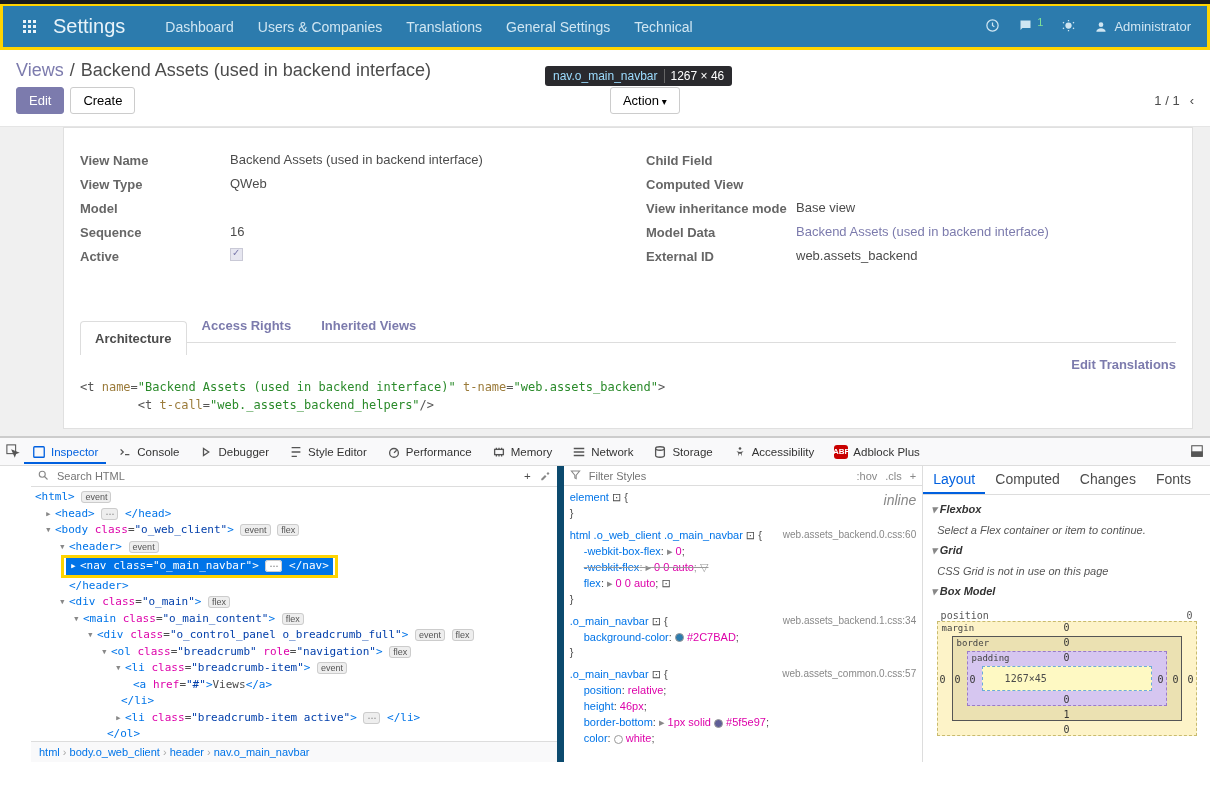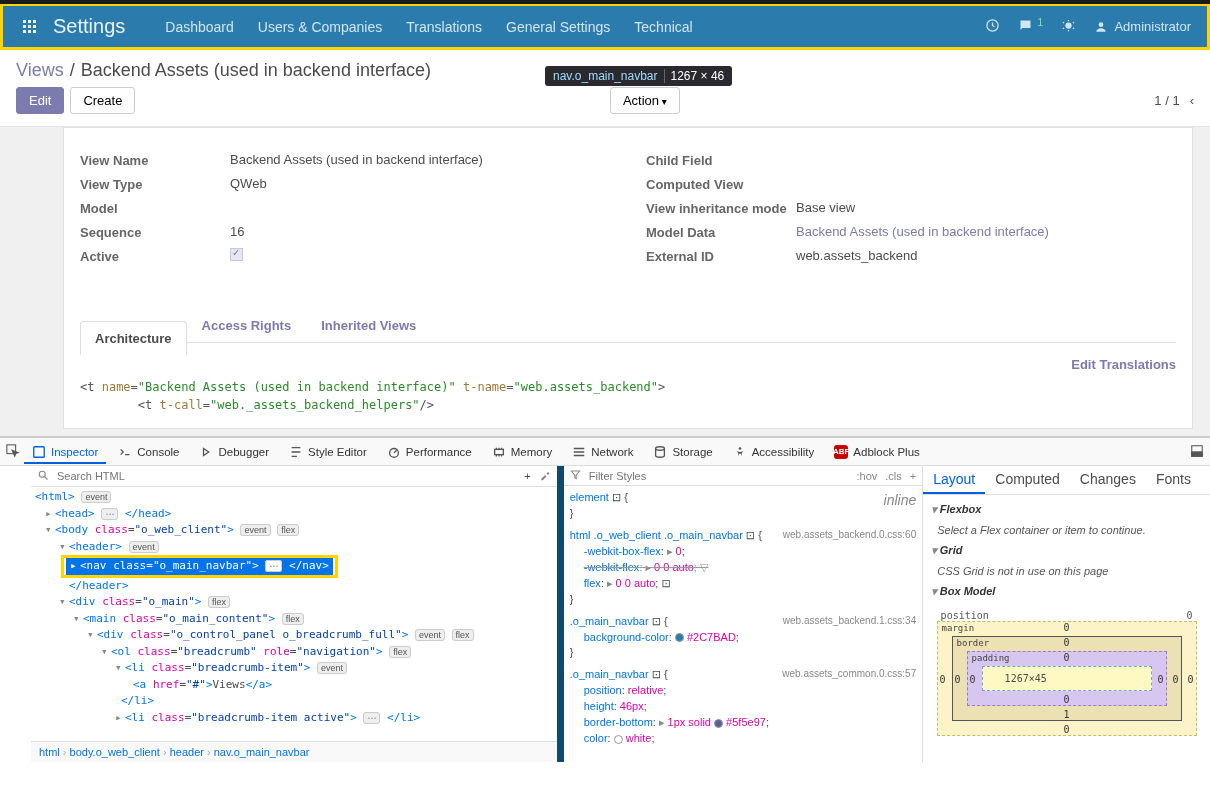--- a/index.html
+++ b/index.html
@@ -362,20 +362,21 @@
         <div class="tree-line" style="padding-left:30px"><span class="dt-highlight-box"><span class="tree-line selected" style="display:inline-block;padding:0 4px"><span class="twist">▸</span><span class="t-tag">&lt;nav </span><span class="t-attr">class</span>=<span class="t-val">"o_main_navbar"</span><span class="t-tag">&gt;</span> <span class="badge">⋯</span> <span class="t-tag">&lt;/nav&gt;</span></span></span></div>
         <div class="tree-line" style="padding-left:38px"><span class="t-tag">&lt;/header&gt;</span></div>
         <div class="tree-line" style="padding-left:28px"><span class="twist">▾</span><span class="t-tag">&lt;div </span><span class="t-attr">class</span>=<span class="t-val">"o_main"</span><span class="t-tag">&gt;</span> <span class="badge">flex</span></div>
         <div class="tree-line" style="padding-left:42px"><span class="twist">▾</span><span class="t-tag">&lt;main </span><span class="t-attr">class</span>=<span class="t-val">"o_main_content"</span><span class="t-tag">&gt;</span> <span class="badge">flex</span></div>
         <div class="tree-line" style="padding-left:56px"><span class="twist">▾</span><span class="t-tag">&lt;div </span><span class="t-attr">class</span>=<span class="t-val">"o_control_panel o_breadcrumb_full"</span><span class="t-tag">&gt;</span> <span class="badge">event</span> <span class="badge">flex</span></div>
         <div class="tree-line" style="padding-left:70px"><span class="twist">▾</span><span class="t-tag">&lt;ol </span><span class="t-attr">class</span>=<span class="t-val">"breadcrumb"</span> <span class="t-attr">role</span>=<span class="t-val">"navigation"</span><span class="t-tag">&gt;</span> <span class="badge">flex</span></div>
         <div class="tree-line" style="padding-left:84px"><span class="twist">▾</span><span class="t-tag">&lt;li </span><span class="t-attr">class</span>=<span class="t-val">"breadcrumb-item"</span><span class="t-tag">&gt;</span> <span class="badge">event</span></div>
         <div class="tree-line" style="padding-left:102px"><span class="t-tag">&lt;a </span><span class="t-attr">href</span>=<span class="t-val">"#"</span><span class="t-tag">&gt;</span>Views<span class="t-tag">&lt;/a&gt;</span></div>
         <div class="tree-line" style="padding-left:90px"><span class="t-tag">&lt;/li&gt;</span></div>
         <div class="tree-line" style="padding-left:84px"><span class="twist">▸</span><span class="t-tag">&lt;li </span><span class="t-attr">class</span>=<span class="t-val">"breadcrumb-item active"</span><span class="t-tag">&gt;</span> <span class="badge">⋯</span> <span class="t-tag">&lt;/li&gt;</span></div>
+        <div class="tree-line" style="padding-left:76px"><span class="t-tag">&lt;/ol&gt;</span></div>
       </div>
       <div class="dt-crumb">
         <span class="t2">html</span><span class="sep"></span><span class="t2">body.o_web_client</span><span class="sep"></span><span class="t2">header</span><span class="sep"></span><span class="t2">nav.o_main_navbar</span>
       </div>
     </div>
 
     <div class="dt-styles">
       <div class="dt-styles-hdr">
         <span><svg width="11" height="11" viewBox="0 0 16 16" fill="none" stroke="#888" stroke-width="1.5">
               <path d="M2 3h12l-5 6v5l-2-1v-4z"></path>

